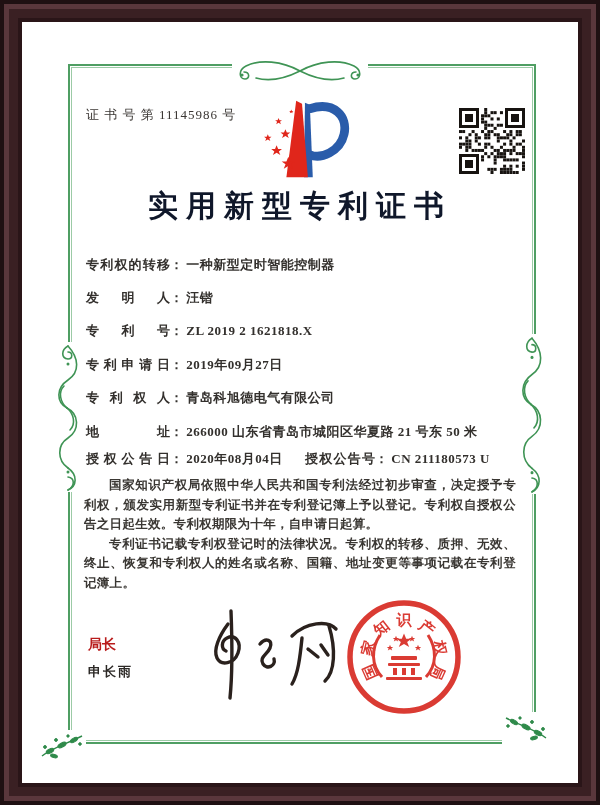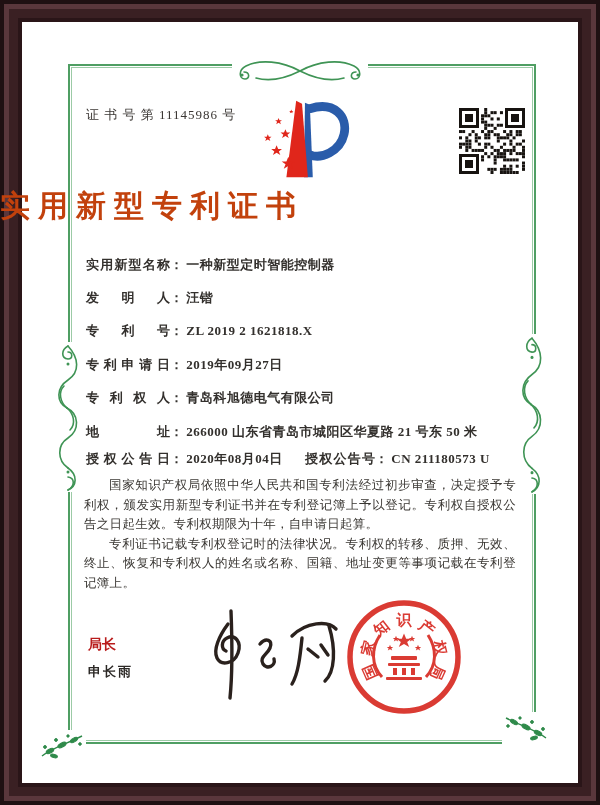--- a/index.html
+++ b/index.html
@@ -14,35 +14,35 @@
   .green-border{position:absolute;left:68px;top:64px;width:464px;height:676px;
         border:2px solid #4f9e63;}
   .green-border::after{content:"";position:absolute;inset:1px;border:1px solid #9ccaa6;}
   .orn{position:absolute;background:#ffffff;line-height:0;}
   .orn svg{display:block;}
   
   .cert-no{position:absolute;left:86px;top:106px;font-size:13px;color:#3a3633;
         font-weight:400;letter-spacing:1px;}
   .logo{position:absolute;left:256px;top:95px;width:94px;height:88px;}
   .qr{position:absolute;left:455px;top:104px;width:74px;height:74px;}
-  .title{position:absolute;left:0;top:186px;width:600px;
-        font-size:30px;font-weight:700;color:#c2410c;letter-spacing:8px;}
+  .title{position:absolute;left:0;top:186px;width:600px;text-align:center;
+        font-size:30px;font-weight:700;color:#0f172a;letter-spacing:8px;}
   
   .fields{position:absolute;left:86px;top:256px;width:436px;font-size:13px;
         color:#33302d;font-weight:600;}
   .frow{position:absolute;left:0;white-space:nowrap;}
   .flabel{display:inline-block;width:84px;text-align:justify;text-align-last:justify;
         vertical-align:top;}
   .fcolon{display:inline-block;}
   .fvalue{display:inline-block;letter-spacing:0.5px;}
   .fgroup2{position:absolute;left:219px;top:0;white-space:nowrap;}
   .fgroup2 .flabel{width:70px;}
   
   .body-text{position:absolute;left:84px;top:476px;width:432px;font-size:12.5px;
-        line-height:19.5px;color:#3a3733;text-align:justify;font-weight:400;
+        line-height:19.5px;color:#3a3733;text-align:justify;font-weight:700;
         letter-spacing:0.3px;}
   .body-text p{margin:0;text-indent:2em;}
   
   .pos-label{position:absolute;left:88px;top:636px;font-size:14px;font-weight:700;color:#b91c1c;}
   .signer{position:absolute;left:88px;top:663px;font-size:13px;font-weight:700;color:#2c2926;letter-spacing:2px;}
   .signature{position:absolute;left:198px;top:604px;width:148px;height:102px;}
   .seal{position:absolute;left:344px;top:597px;width:120px;height:120px;opacity:.9;}
   .seal-date{position:absolute;left:347px;top:688px;font-size:13.5px;font-weight:700;
         color:#24201d;letter-spacing:1px;z-index:6;}
 </style>
@@ -301,21 +301,21 @@
           <rect x="57.55" y="67" width="3" height="3"></rect>
           <rect x="60.699999999999996" y="67" width="3" height="3"></rect>
         </g>
     </svg>
   </div>
 
   <div class="title">实用新型专利证书</div>
 
   <div class="fields">
     <div class="frow" style="top:0;">
-      <span class="flabel">实用新型名称</span><span class="fcolon">：</span> <span class="fvalue">一种新型定时智能控制器</span>
+      <span class="flabel">专利权的转移</span><span class="fcolon">：</span> <span class="fvalue">一种新型定时智能控制器</span>
     </div>
     <div class="frow" style="top:33px;">
       <span class="flabel">发明人</span><span class="fcolon">：</span> <span class="fvalue">汪锴</span>
     </div>
     <div class="frow" style="top:66px;font-family:Liberation Serif, serif;">
       <span class="flabel">专利号</span><span class="fcolon">：</span> <span class="fvalue">ZL 2019 2 1621818.X</span>
     </div>
     <div class="frow" style="top:100px;">
       <span class="flabel">专利申请日</span><span class="fcolon">：</span> <span class="fvalue">2019年09月27日</span>
     </div>

